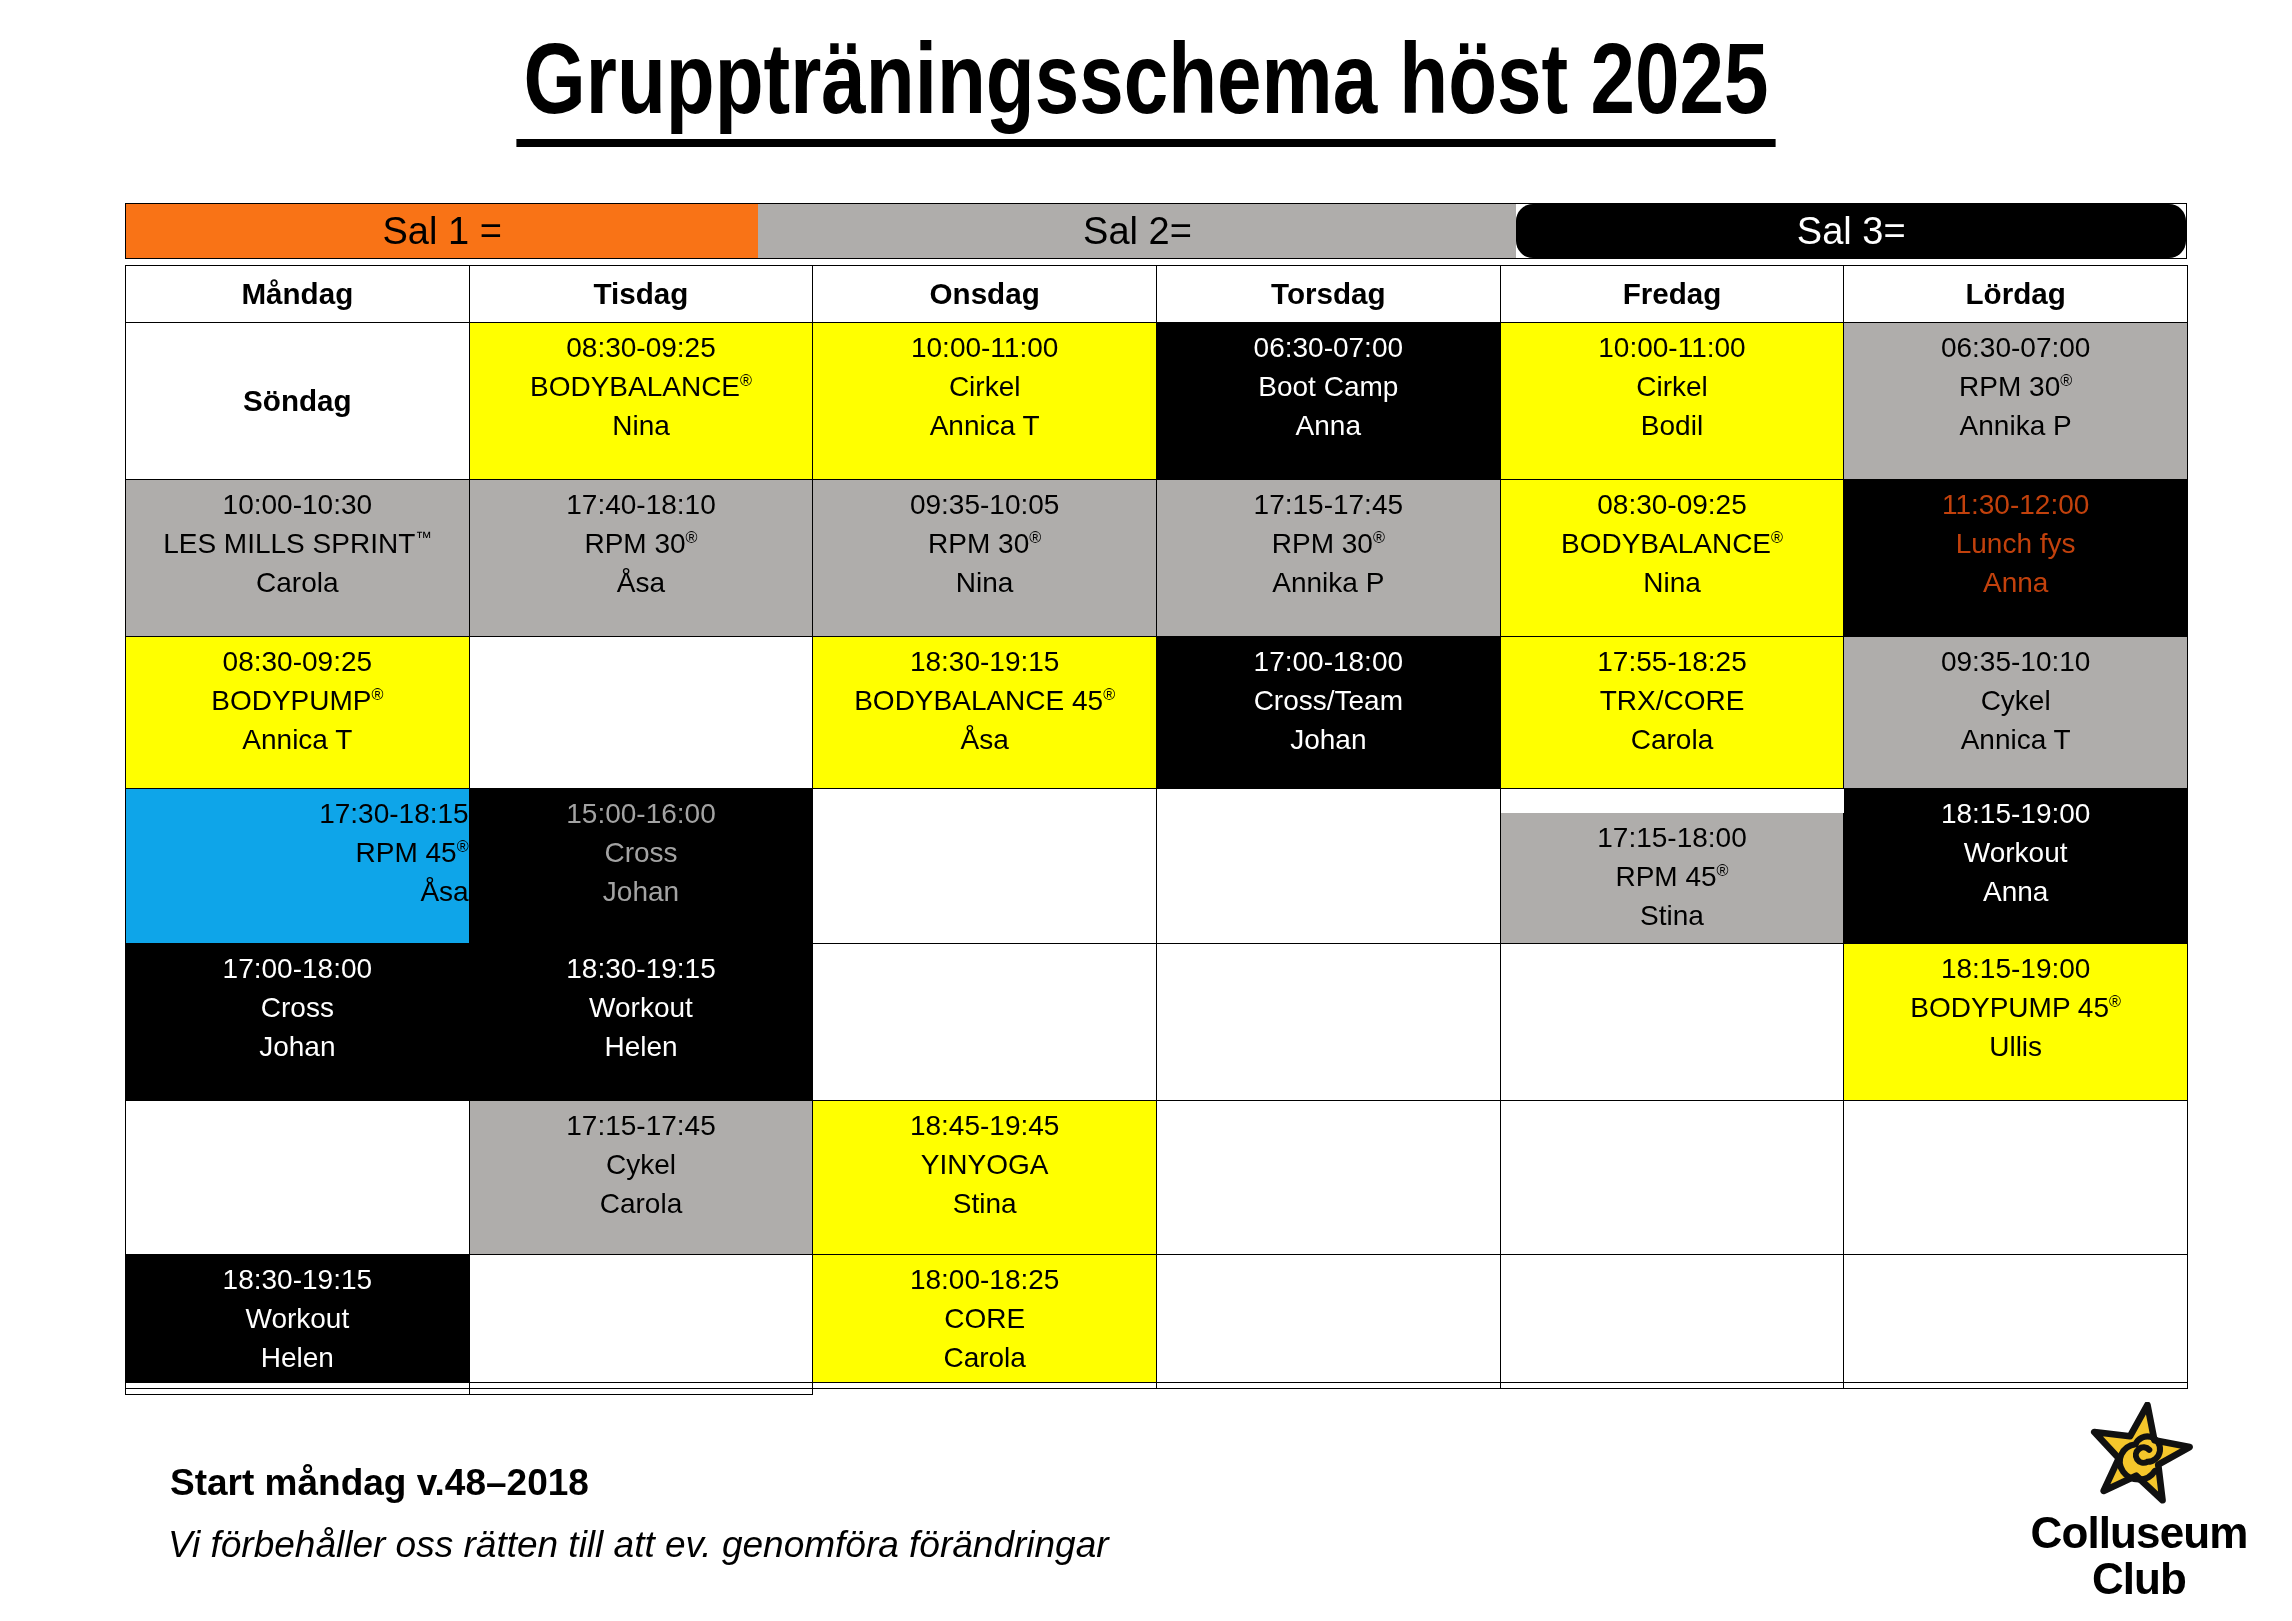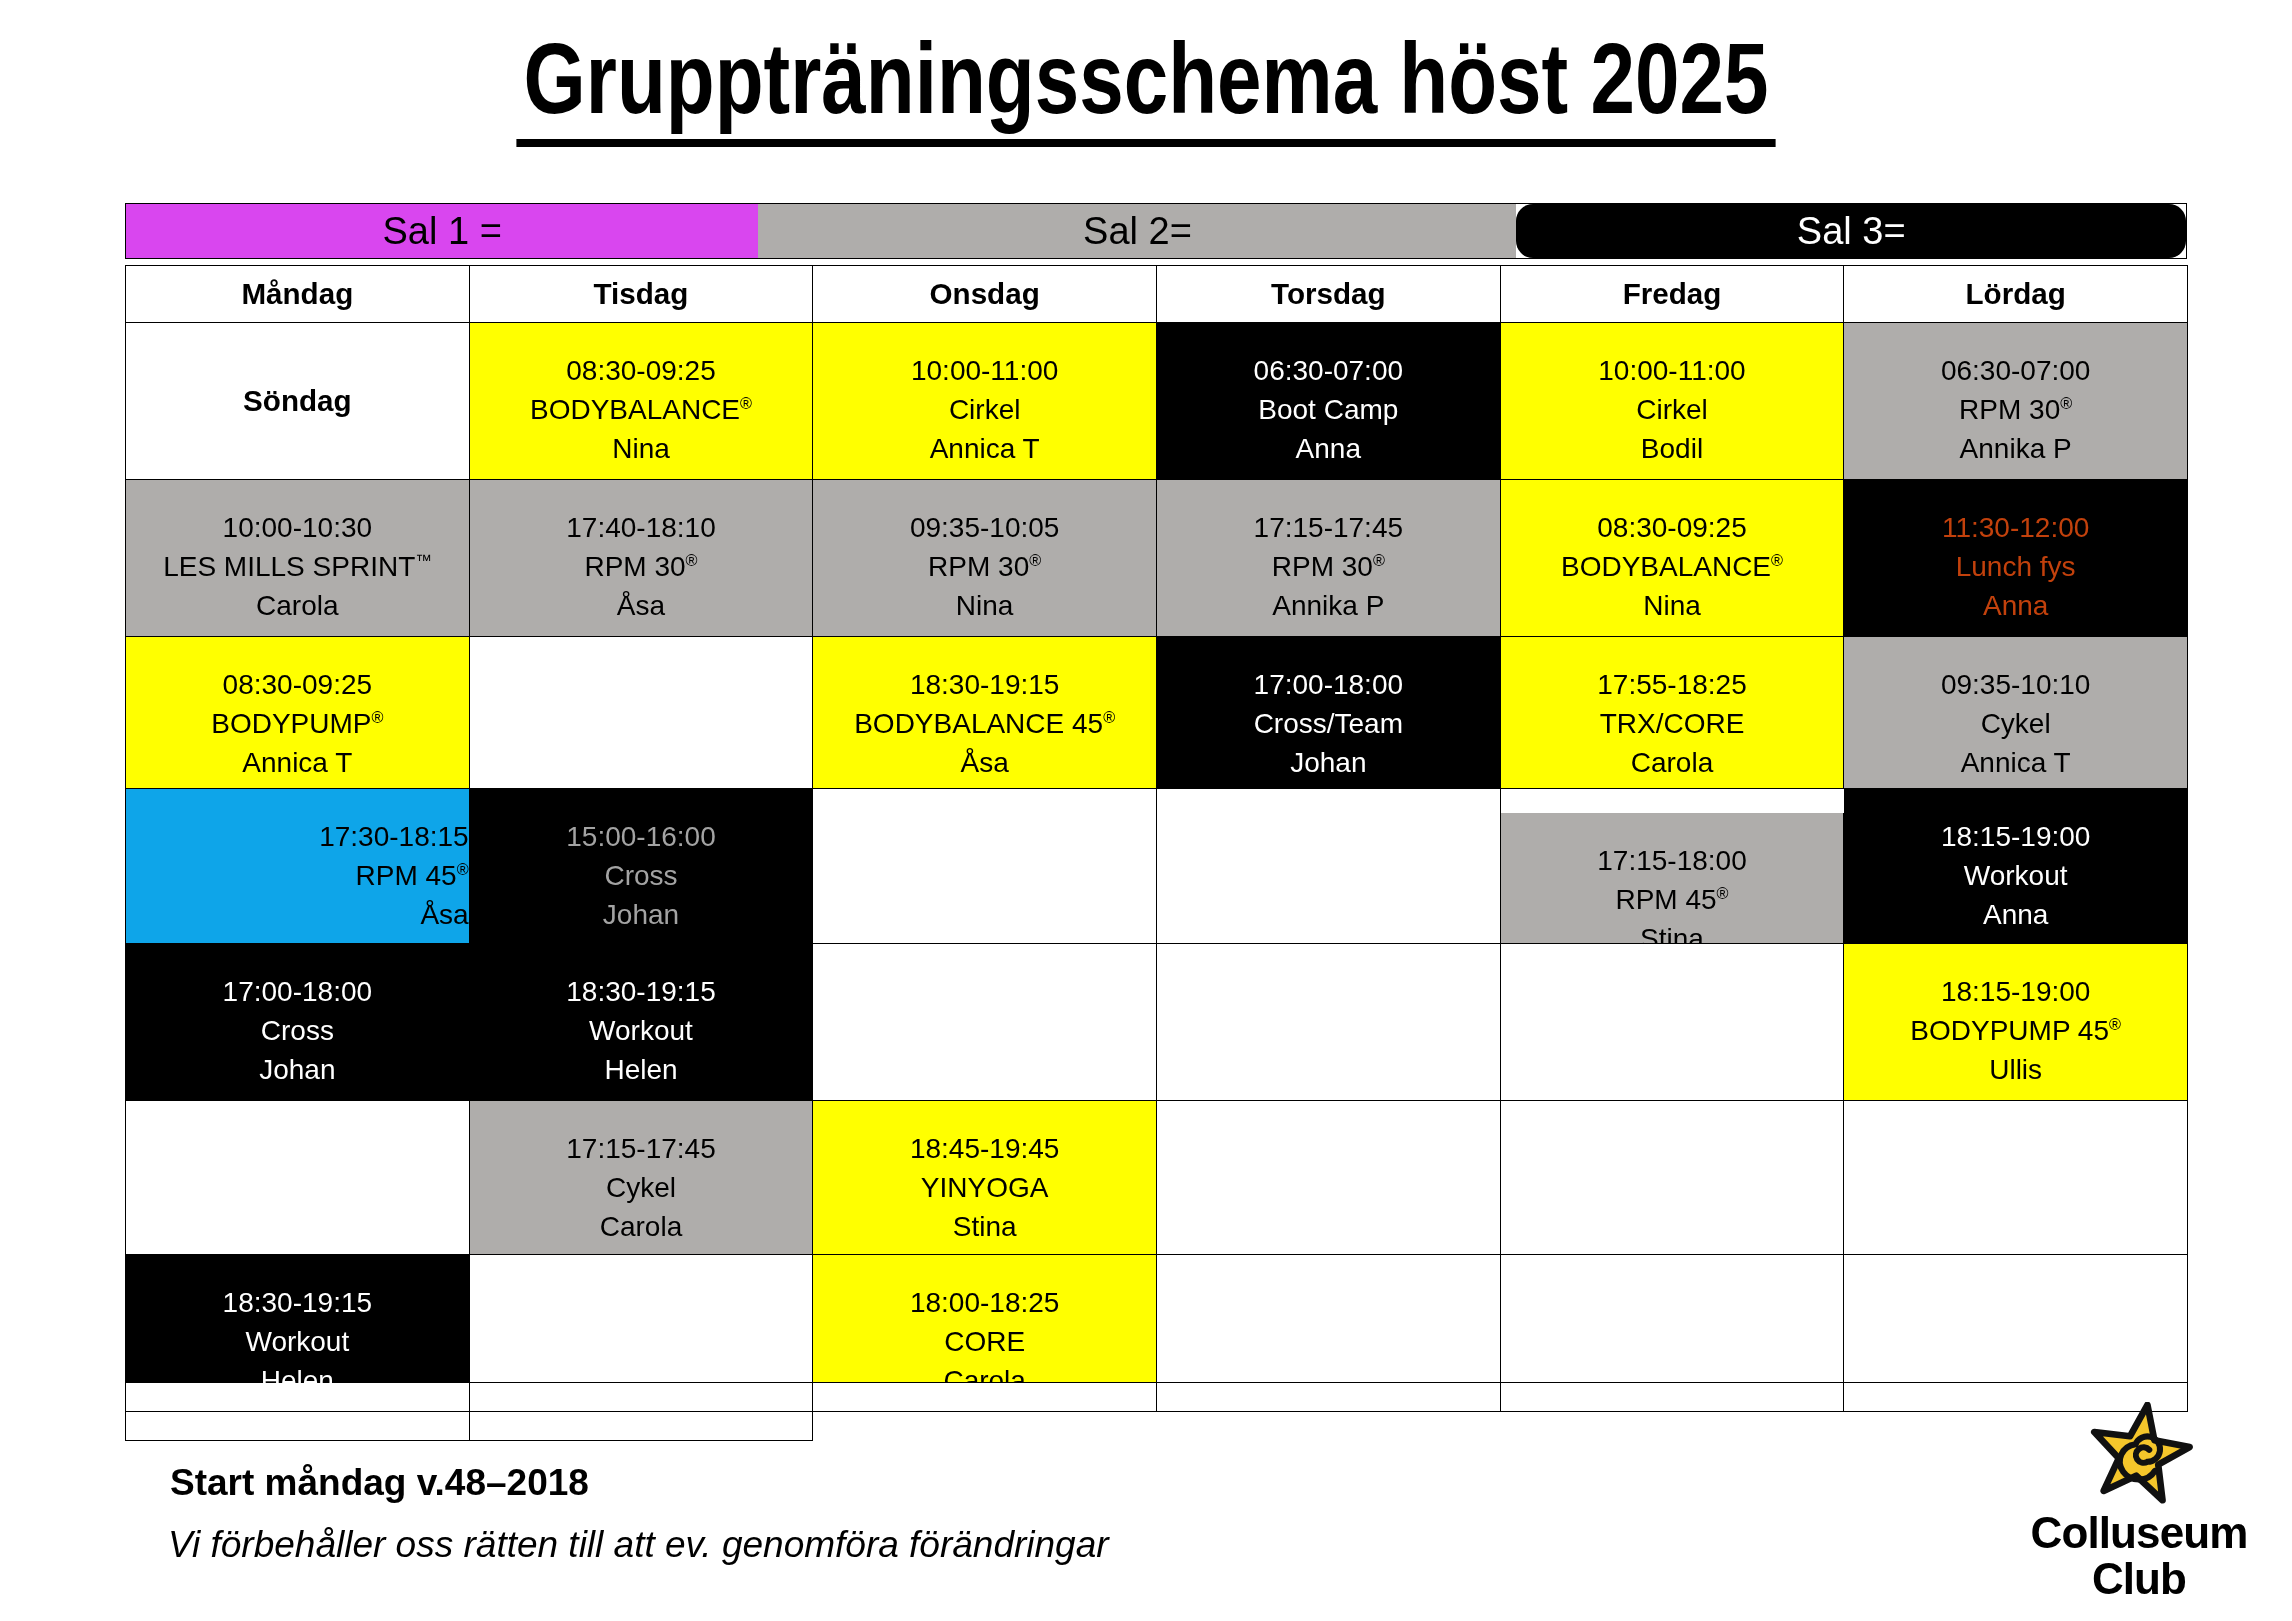--- a/index.html
+++ b/index.html
@@ -22,21 +22,21 @@
 
   
   .grid{position:absolute;left:125px;top:265px;width:2062px;
         display:grid;grid-template-columns:repeat(6,1fr);
         grid-template-rows:57px 157px 157px 152px 155px 157px 154px 128px;
         border-left:1.8px solid #000;border-top:1.8px solid #000;background:#fff;box-sizing:content-box;}
   .day-cell{border-right:1.8px solid #000;border-bottom:1.8px solid #000;
             display:flex;align-items:center;justify-content:center;
             font-weight:bold;font-size:29.6px;background:#fff;}
   .cell{border-right:1.8px solid #000;border-bottom:1.8px solid #000;box-sizing:border-box;
-        text-align:center;padding-top:28px;font-size:28px;line-height:39px;background:#fff;}
+        text-align:center;padding-top:5px;font-size:28px;line-height:39px;background:#fff;}
   .cell-line{white-space:nowrap;}
   sup{font-size:58%;line-height:0;vertical-align:super;}
 
   
   .footer-start{position:absolute;left:170px;top:1462px;font-size:37px;font-weight:bold;}
   .footer-note{position:absolute;left:168px;top:1524px;font-size:37px;font-style:italic;}
 
   
   .logo{position:absolute;left:2003px;top:1402px;width:272px;text-align:center;}
   .logo svg{display:block;margin:0 auto 1.8px;}
@@ -45,21 +45,21 @@
 </head>
 <body>
 
 <div id="page">
 
   <div class="title-wrap">
     <span class="title">Gruppträningsschema höst 2025</span>
   </div>
 
   <div class="legend">
-    <div class="seg s1" style="background: #d946ef;">
+    <div class="seg s1" style="background: #f97316;">
       <span>Sal 1 =</span>
     </div>
     <div class="seg s2" style="background: rgb(175, 173, 171);">
       <span>Sal 2=</span>
     </div>
     <div class="seg s3" style="background: rgb(0, 0, 0);">
       <span>Sal 3=</span>
     </div>
   </div>
 

